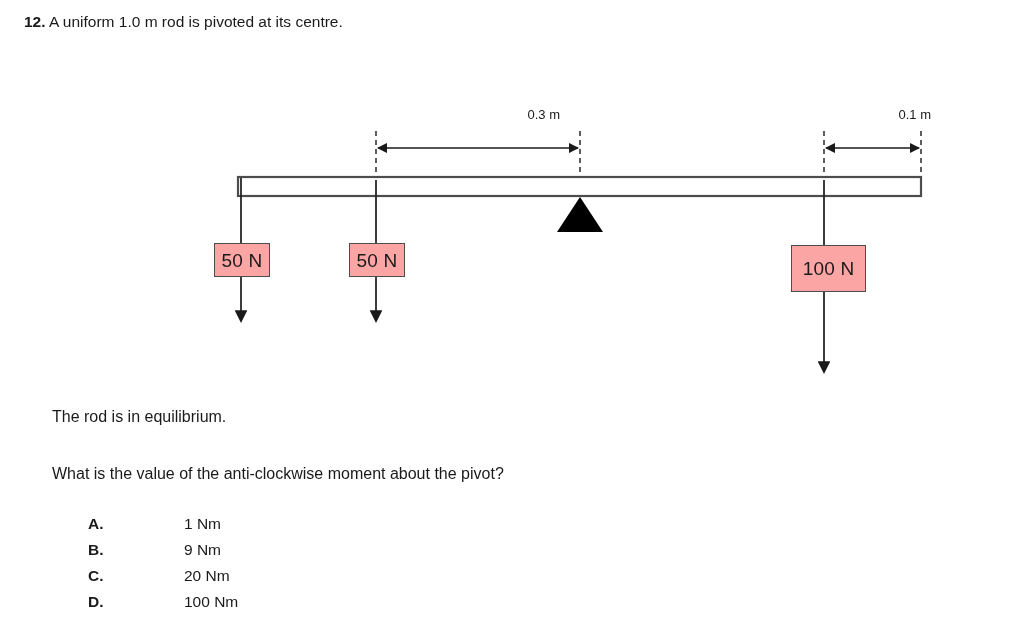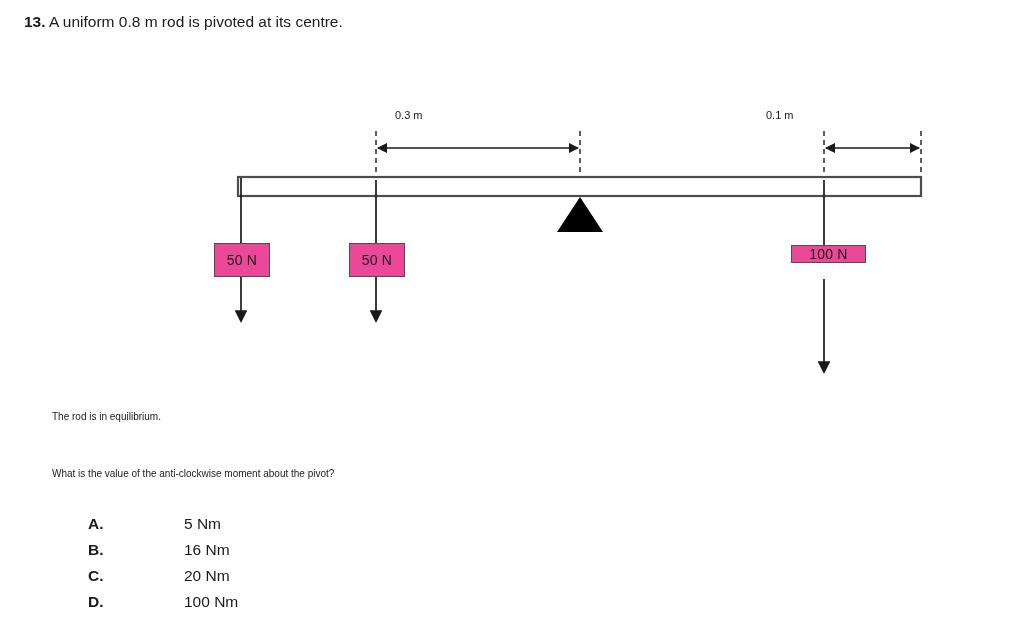--- a/index.html
+++ b/index.html
@@ -36,48 +36,48 @@
     left: 0;
     top: 0;
     width: 1011px;
     height: 400px;
     pointer-events: none;
   }
   #diagram svg { display: block; }
 
   
   .dim-label {
-    font-size: 11px;
+    font-size: 13px;
     line-height: 18px;
     white-space: nowrap;
-    text-align: left;
+    text-align: right;
   }
   #dim-label-left  { left: 395px; top: 106px; width: 165px; }
   #dim-label-right { left: 766px; top: 106px; width: 165px; }
 
   
   .force-box {
     border: 1.6px solid #4d4d4d;
-    background: #ec4899;
-    font-size: 14px;
+    background: #fca5a5;
+    font-size: 19px;
     line-height: 1;
     display: flex;
     align-items: center;
     justify-content: center;
     box-sizing: border-box;
     letter-spacing: 0.2px;
   }
   #force-box-1 { left: 214px; top: 243px; width: 56px; height: 34px; }
   #force-box-2 { left: 349px; top: 243px; width: 56px; height: 34px; }
-  #force-box-3 { left: 791px; top: 245px; width: 75px; height: 18px; }
+  #force-box-3 { left: 791px; top: 245px; width: 75px; height: 47px; }
 
   
   .statement {
     left: 52px;
-    font-size: 10px;
+    font-size: 16px;
     line-height: 20px;
     white-space: nowrap;
   }
   #statement-equilibrium { top: 407px; }
   #statement-question    { top: 464px; }
 
   
   #options-list {
     left: 88px;
     top: 511px;
@@ -94,22 +94,22 @@
     font-weight: bold;
     width: 96px;
     flex: 0 0 96px;
   }
   .option-text { white-space: nowrap; }
 </style>
 </head>
 <body>
 
 <div class="abs" id="question-header">
-  <span class="qnum">13.</span>
-  <span>A uniform 0.8 m rod is pivoted at its centre.</span>
+  <span class="qnum">12.</span>
+  <span>A uniform 1.0 m rod is pivoted at its centre.</span>
 </div>
 
 <div class="abs" id="diagram">
   <svg width="1011" height="400" viewBox="0 0 1011 400" xmlns="http://www.w3.org/2000/svg">
     <defs>
       <marker id="arrow-end" viewBox="0 0 10 10" refX="9" refY="5" markerWidth="7" markerHeight="7" orient="auto-start-reverse">
         <path d="M 0 0 L 10 5 L 0 10 z" fill="#1a1a1a"></path>
       </marker>
       <marker id="arrow-start" viewBox="0 0 10 10" refX="9" refY="5" markerWidth="7" markerHeight="7" orient="auto-start-reverse">
         <path d="M 0 0 L 10 5 L 0 10 z" fill="#1a1a1a"></path>
@@ -158,25 +158,25 @@
 <div class="abs force-box" id="force-box-1">50 N</div>
 <div class="abs force-box" id="force-box-2">50 N</div>
 <div class="abs force-box" id="force-box-3">100 N</div>
 
 <div class="abs statement" id="statement-equilibrium">The rod is in equilibrium.</div>
 <div class="abs statement" id="statement-question">What is the value of the anti-clockwise moment about the pivot?</div>
 
 <div class="abs" id="options-list">
   <div class="option-row">
     <span class="option-letter">A.</span>
-    <span class="option-text">5 Nm</span>
+    <span class="option-text">1 Nm</span>
   </div>
   <div class="option-row">
     <span class="option-letter">B.</span>
-    <span class="option-text">16 Nm</span>
+    <span class="option-text">9 Nm</span>
   </div>
   <div class="option-row">
     <span class="option-letter">C.</span>
     <span class="option-text">20 Nm</span>
   </div>
   <div class="option-row">
     <span class="option-letter">D.</span>
     <span class="option-text">100 Nm</span>
   </div>
 </div>

